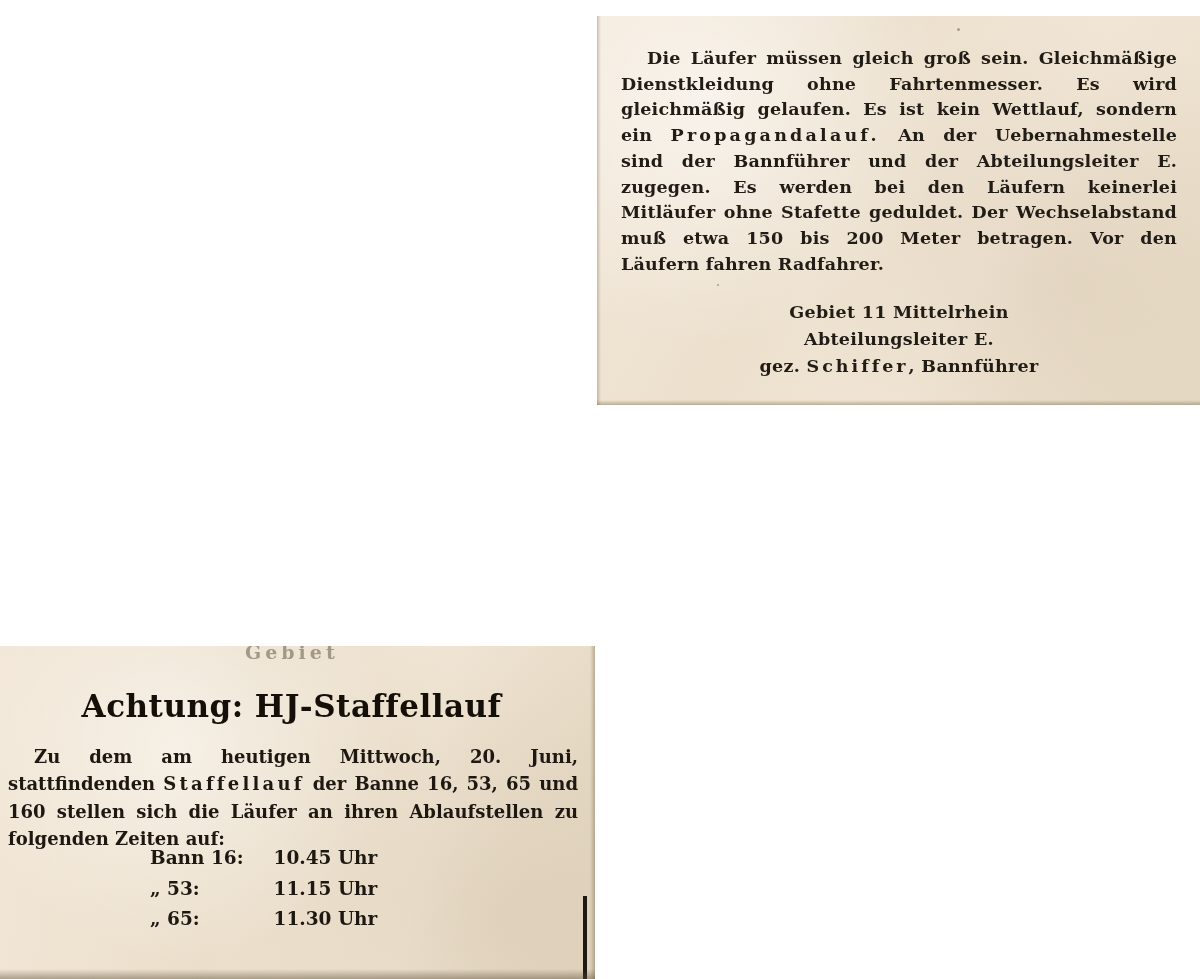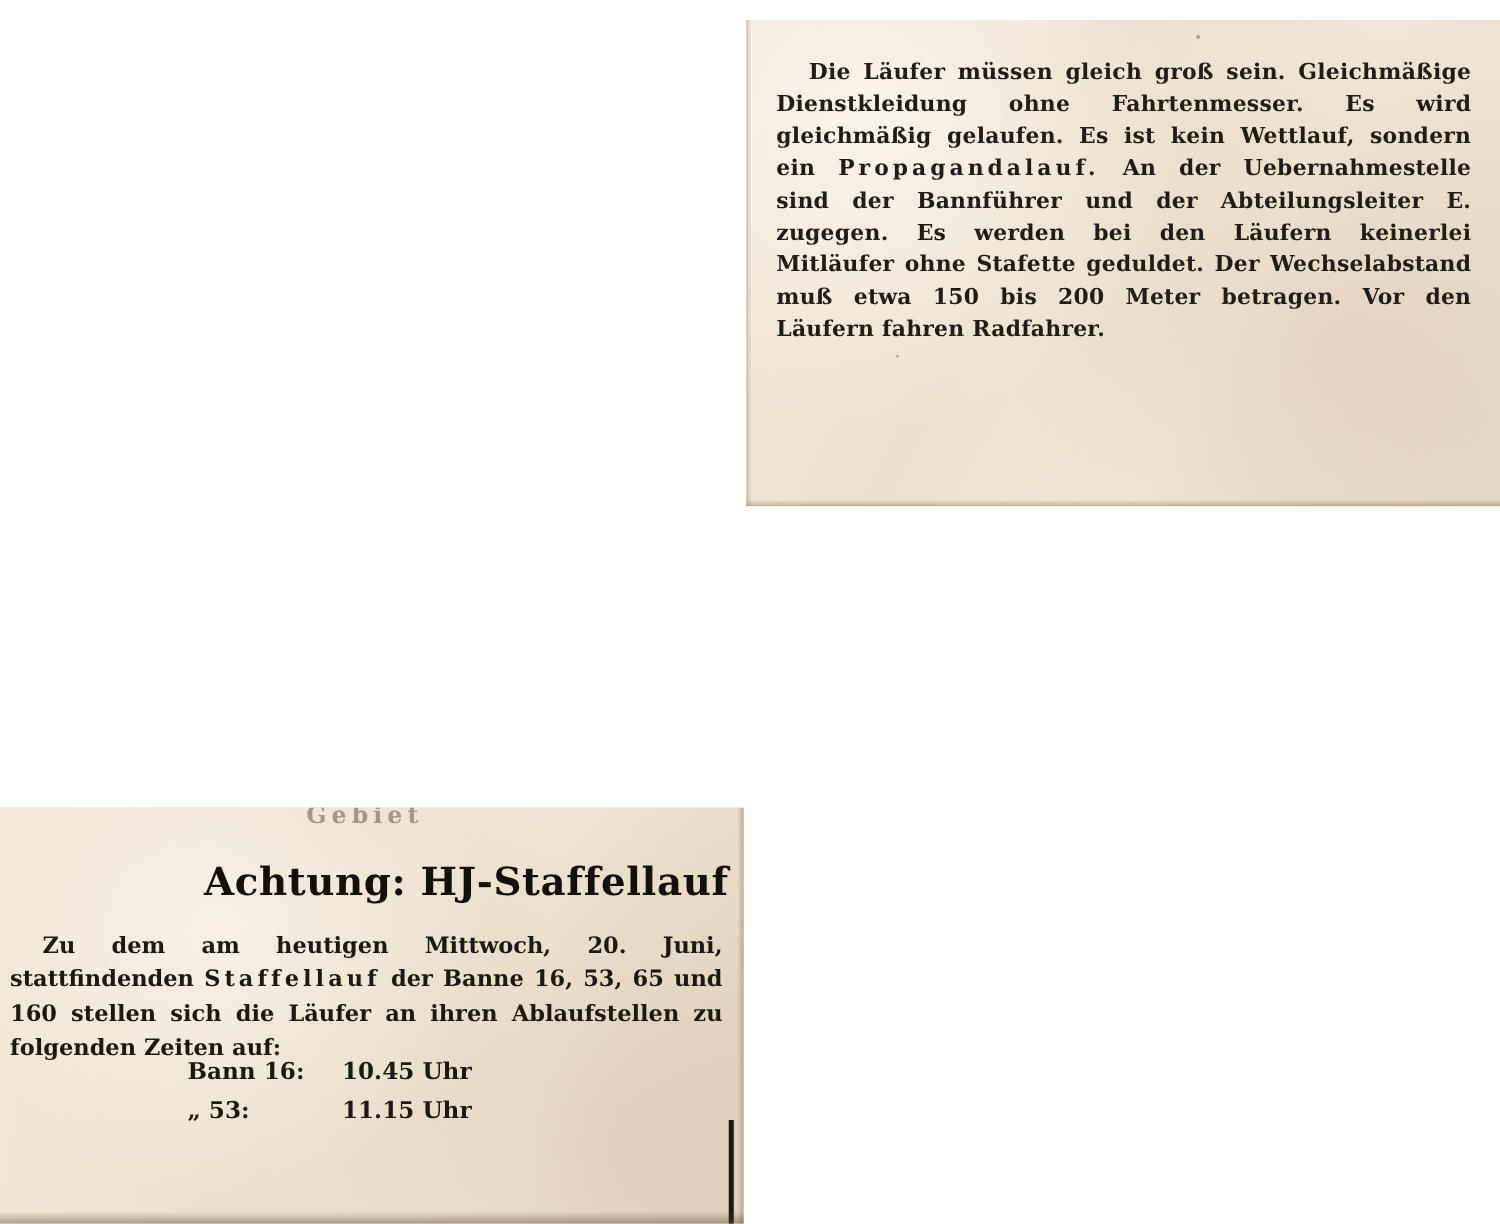--- a/index.html
+++ b/index.html
@@ -142,21 +142,21 @@
     height: 14px;
     overflow: hidden;
     line-height: 0.72;
   }
 
   .headline {
     position: absolute;
     left: 0;
     right: 12px;
     top: 42px;
-    text-align: right;
+    text-align: center;
     font-family: "DejaVu Serif", serif;
     font-size: 31px;
     font-weight: 700;
     color: #141009;
     letter-spacing: 0.5px;
   }
 
   .notice-body {
     position: absolute;
     left: 8px;
@@ -207,20 +207,25 @@
   <div class="speck" style="left:470px; top:200px; width:2px; height:2px;"></div>
 
   <div class="fraktur-body">
     <p>
       <span>Die Läufer müssen gleich groß sein. Gleichmäßige Dienstkleidung ohne Fahrtenmesser. Es wird gleichmäßig gelaufen. Es ist kein Wettlauf, sondern ein</span>
       <span class="spaced">Propagandalauf.</span>
       <span>An der Uebernahmestelle sind der Bannführer und der Abteilungsleiter E. zugegen. Es werden bei den Läufern keinerlei Mitläufer ohne Stafette geduldet. Der Wechselabstand muß etwa 150 bis 200 Meter betragen. Vor den Läufern fahren Radfahrer.</span>
     </p>
   </div>
 
+  <div class="signature-block">
+    <span class="sig-line">Gebiet 11 Mittelrhein</span>
+    <span class="sig-line">Abteilungsleiter E.</span>
+    <span class="sig-line sig-3"><span>gez. </span><span class="sig-name">Schiffer</span><span>, Bannführer</span></span>
+  </div>
 </div>
 
 <div class="clip-bottom">
   <div class="paper-tex"></div>
   <div class="edge-right"></div>
   <div class="rule-right"></div>
   <div class="bottom-shadow"></div>
 
   <div class="ghost-line">Gebiet</div>
 
@@ -237,15 +242,19 @@
   <table class="times-table">
     <tbody>
       <tr>
         <td class="lbl">Bann 16:</td>
         <td class="val">10.45 Uhr</td>
       </tr>
       <tr>
         <td class="lbl">„   53:</td>
         <td class="val">11.15 Uhr</td>
       </tr>
+      <tr>
+        <td class="lbl">„   65:</td>
+        <td class="val">11.30 Uhr</td>
+      </tr>
     </tbody>
   </table>
 </div>
 
 </body></html>

